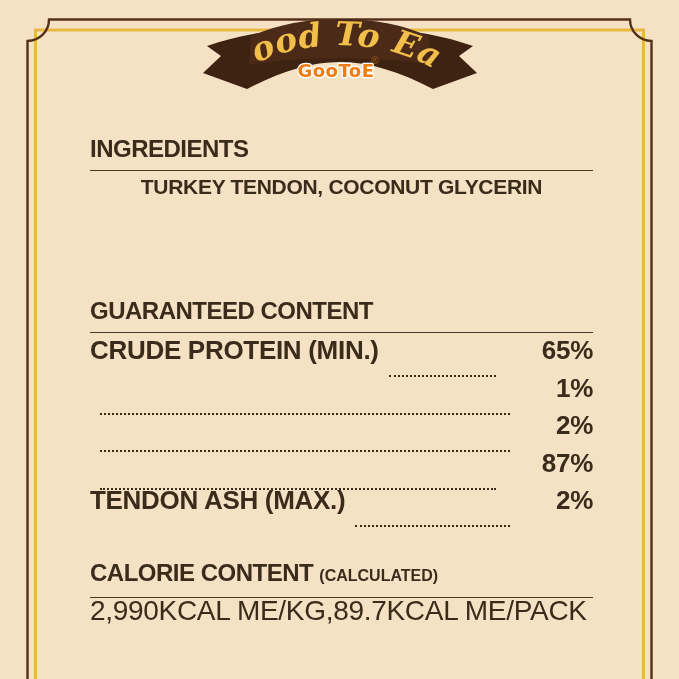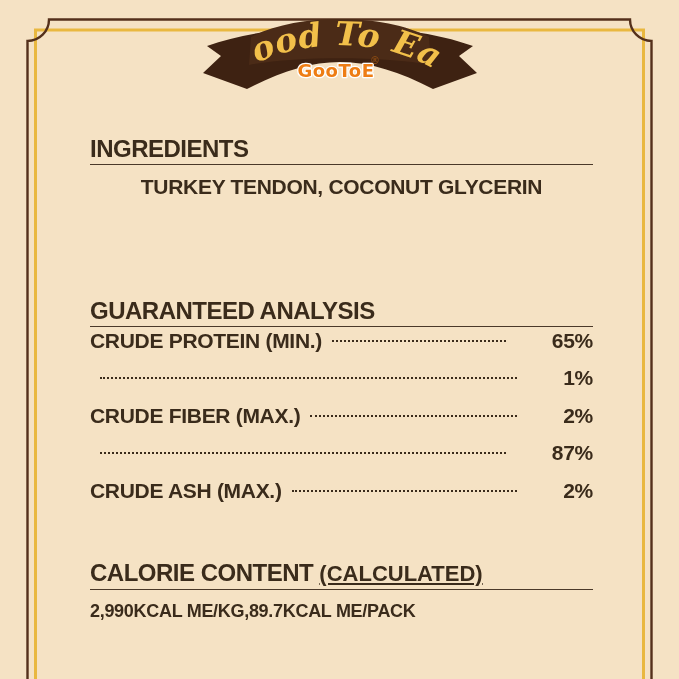--- a/index.html
+++ b/index.html
@@ -20,27 +20,27 @@
   .ribbon-dark-path{fill:var(--ribbon-dark);}
   .ribbon-panel-path{fill:var(--ribbon-panel);}
   .banner-title-text{font-family:"DejaVu Serif","Liberation Serif",serif;font-style:italic;font-weight:bold;
     font-size:33px;fill:var(--banner-gold);letter-spacing:0.5px;}
   .logo-text{font-family:"DejaVu Sans","Liberation Sans",sans-serif;font-weight:bold;font-size:18px;
     fill:var(--logo-orange);stroke:#ffffff;stroke-width:2.6px;paint-order:stroke;stroke-linejoin:round;letter-spacing:0.5px;}
   .reg-mark-text{font-family:"DejaVu Sans",sans-serif;font-size:10px;fill:#8a4a12;font-weight:bold;}
 
   .content-block{position:absolute;left:90px;width:503px;color:var(--ink);}
   .section-heading{font-size:24px;font-weight:bold;letter-spacing:-0.5px;line-height:26px;
-    padding-bottom:2px;border-bottom:1.5px solid var(--rule-line);}
-  .section-heading .qualifier{font-size:22px;letter-spacing:0;text-decoration:underline;}
+    padding-bottom:8px;border-bottom:1.5px solid var(--rule-line);}
+  .section-heading .qualifier{font-size:16px;letter-spacing:0;}
   .body-line{font-size:21px;font-weight:bold;letter-spacing:-0.3px;line-height:25px;white-space:nowrap;}
-  .calorie-line{font-size:18px;font-weight:bold;letter-spacing:-0.3px;line-height:26px;white-space:nowrap;}
+  .calorie-line{font-size:28px;font-weight:normal;letter-spacing:-0.3px;line-height:26px;white-space:nowrap;}
 
   .ga-rows{display:flex;flex-direction:column;}
-  .ga-row{display:flex;align-items:flex-start;height:37.4px;font-size:21px;font-weight:bold;letter-spacing:-0.3px;}
+  .ga-row{display:flex;align-items:flex-end;height:37.4px;font-size:26px;font-weight:bold;letter-spacing:-0.3px;}
   .ga-label{white-space:nowrap;}
   .ga-leader{flex:1;height:0;border-bottom:2px dotted var(--ink);margin:0 2px 0 10px;position:relative;top:11px;}
   .ga-value{white-space:nowrap;margin-left:44px;}
 </style>
 </head>
 <body>
 
 <div class="page">
 
   <svg class="frame" width="679" height="679" viewBox="0 0 679 679">
@@ -65,43 +65,42 @@
     <text class="banner-title-text">
       <textPath href="#titleArc" startOffset="50%" text-anchor="middle">Good To Eat</textPath>
     </text>
     <text class="logo-text" x="336" y="77" text-anchor="middle">GooToE</text>
     <text class="reg-mark-text" x="370" y="64">®</text>
   </svg>
 
   <div class="content-block section-heading" style="top:136px;">INGREDIENTS</div>
   <div class="content-block body-line" style="top:174px;text-align:center;">TURKEY TENDON, COCONUT GLYCERIN</div>
 
-  <div class="content-block section-heading" style="top:298px;">GUARANTEED ANALYSIS</div>
+  <div class="content-block section-heading" style="top:298px;">GUARANTEED CONTENT</div>
 
   <div class="content-block ga-rows" style="top:329px;">
     <div class="ga-row">
       <span class="ga-label">CRUDE PROTEIN (MIN.)</span>
       <span class="ga-leader"></span>
       <span class="ga-value">65%</span>
     </div>
     <div class="ga-row">
       <span class="ga-leader"></span>
       <span class="ga-value">1%</span>
     </div>
     <div class="ga-row">
-      <span class="ga-label">CRUDE FIBER (MAX.)</span>
       <span class="ga-leader"></span>
       <span class="ga-value">2%</span>
     </div>
     <div class="ga-row">
       <span class="ga-leader"></span>
       <span class="ga-value">87%</span>
     </div>
     <div class="ga-row">
-      <span class="ga-label">CRUDE ASH (MAX.)</span>
+      <span class="ga-label">TENDON ASH (MAX.)</span>
       <span class="ga-leader"></span>
       <span class="ga-value">2%</span>
     </div>
   </div>
 
   <div class="content-block section-heading" style="top:560px;">
     <span>CALORIE CONTENT</span>
     <span class="qualifier">(CALCULATED)</span>
   </div>
   <div class="content-block calorie-line" style="top:598px;">2,990KCAL ME/KG,89.7KCAL ME/PACK</div>

